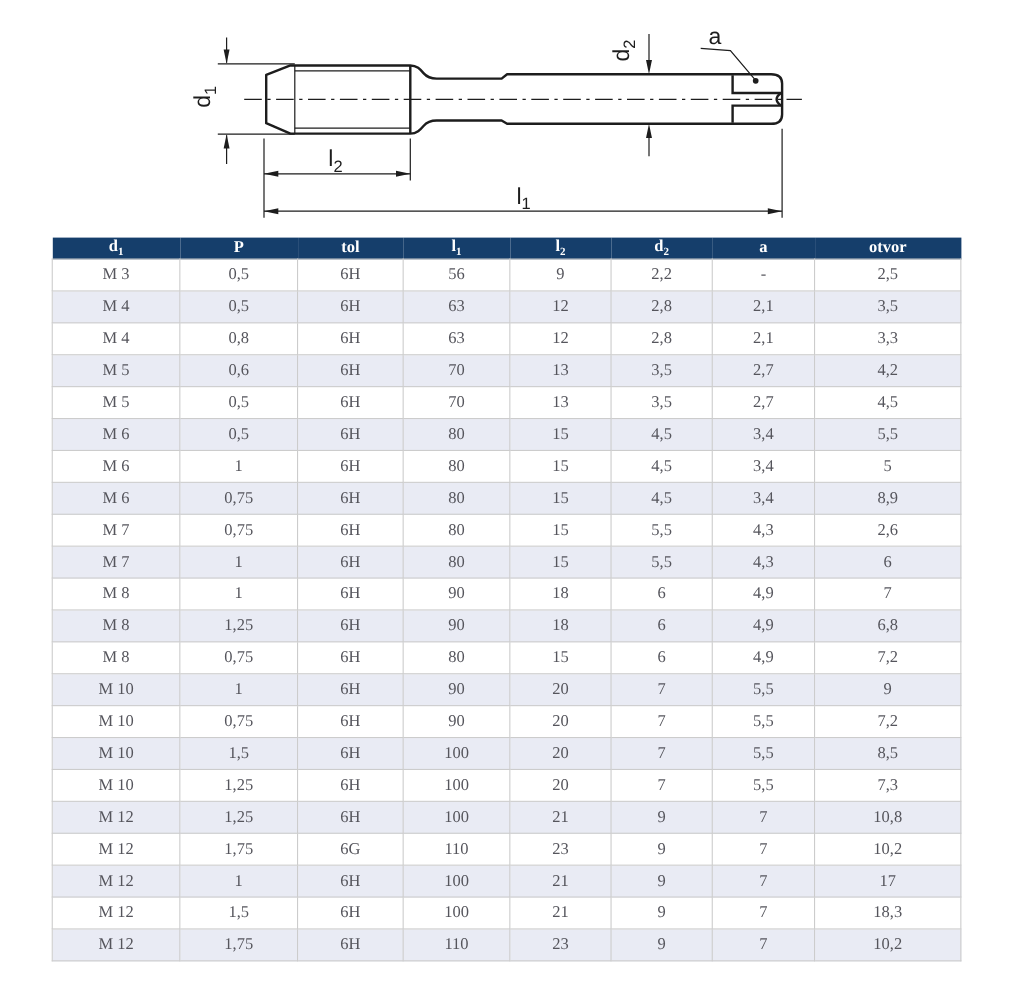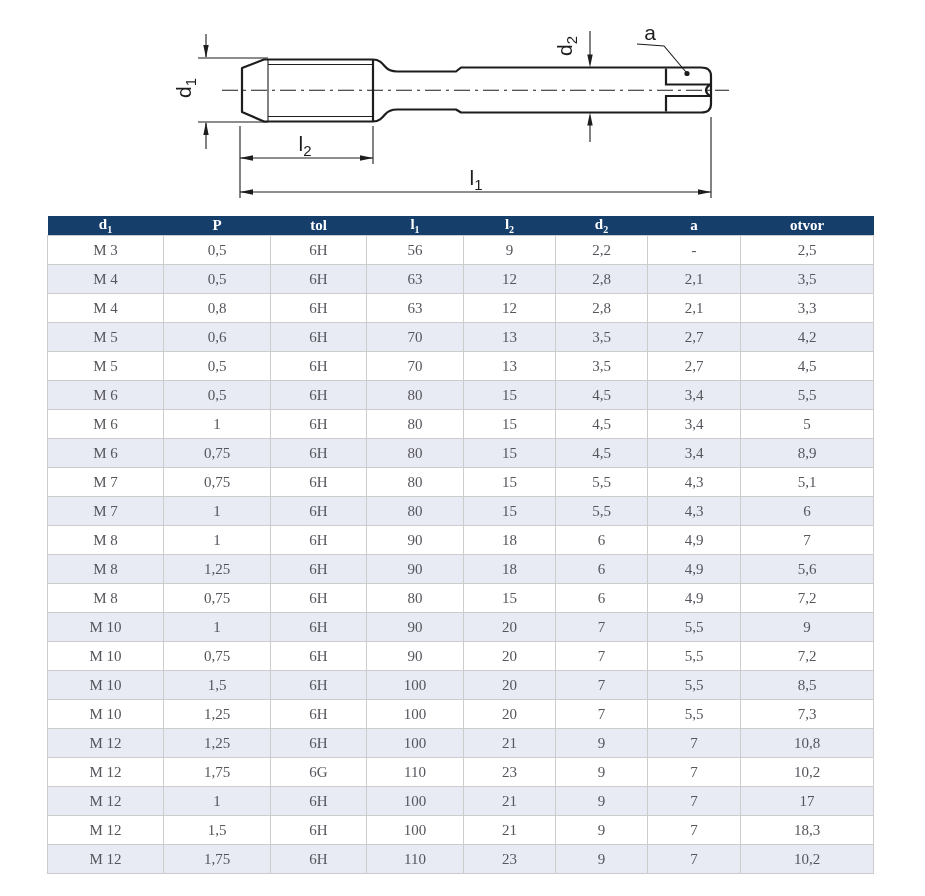--- a/index.html
+++ b/index.html
@@ -204,21 +204,21 @@
         <td>8,9</td>
       </tr>
       <tr>
         <td>M 7</td>
         <td>0,75</td>
         <td>6H</td>
         <td>80</td>
         <td>15</td>
         <td>5,5</td>
         <td>4,3</td>
-        <td>5,1</td>
+        <td>2,6</td>
       </tr>
       <tr>
         <td>M 7</td>
         <td>1</td>
         <td>6H</td>
         <td>80</td>
         <td>15</td>
         <td>5,5</td>
         <td>4,3</td>
         <td>6</td>
@@ -234,21 +234,21 @@
         <td>7</td>
       </tr>
       <tr>
         <td>M 8</td>
         <td>1,25</td>
         <td>6H</td>
         <td>90</td>
         <td>18</td>
         <td>6</td>
         <td>4,9</td>
-        <td>5,6</td>
+        <td>6,8</td>
       </tr>
       <tr>
         <td>M 8</td>
         <td>0,75</td>
         <td>6H</td>
         <td>80</td>
         <td>15</td>
         <td>6</td>
         <td>4,9</td>
         <td>7,2</td>

